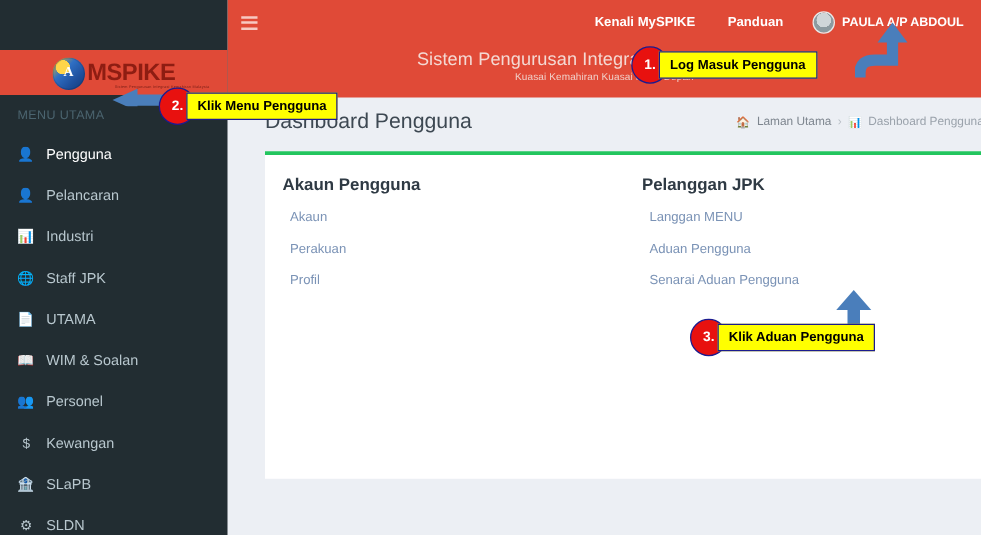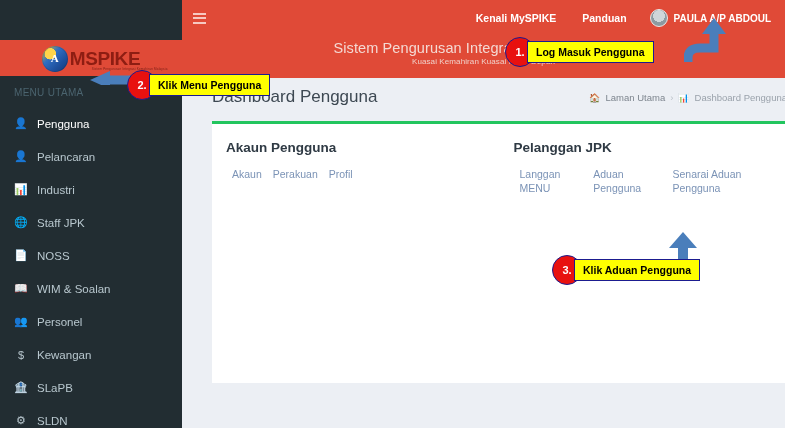--- a/index.html
+++ b/index.html
@@ -151,21 +151,21 @@
     border-top: 3px solid #22c55e;
     min-height: 262px;
     display: flex;
     padding: 16px 0 10px 0;
   }
   .col { flex: 1; padding: 0 14px; }
   .col-title {
     font-size: 13.5px; font-weight: bold; color: #2f3a44;
     margin-bottom: 12px;
   }
-  .link-list { display: flex; gap: 11px; padding-left: 6px; }
+  .link-list { display: flex; flex-direction: column; gap: 11px; padding-left: 6px; }
   .link-item {
     font-size: 10.5px; color: #7b93b6; cursor: pointer;
     line-height: 1.35;
   }
 
   
   .ann { position: absolute; z-index: 20; }
   .badge {
     width: 30px; height: 30px; border-radius: 50%;
     background: #e8110f; border: 1.5px solid #1b1b8f;
@@ -215,21 +215,21 @@
     <div class="nav-item">
       <span class="ic">📊</span>
       <span>Industri</span>
     </div>
     <div class="nav-item">
       <span class="ic">🌐</span>
       <span>Staff JPK</span>
     </div>
     <div class="nav-item">
       <span class="ic">📄</span>
-      <span>NOSS</span>
+      <span>UTAMA</span>
     </div>
     <div class="nav-item">
       <span class="ic">📖</span>
       <span>WIM &amp; Soalan</span>
     </div>
     <div class="nav-item">
       <span class="ic">👥</span>
       <span>Personel</span>
     </div>
     <div class="nav-item">

